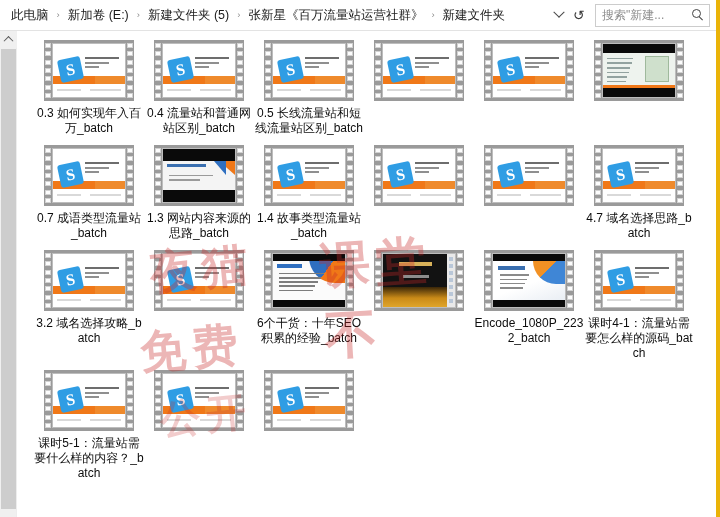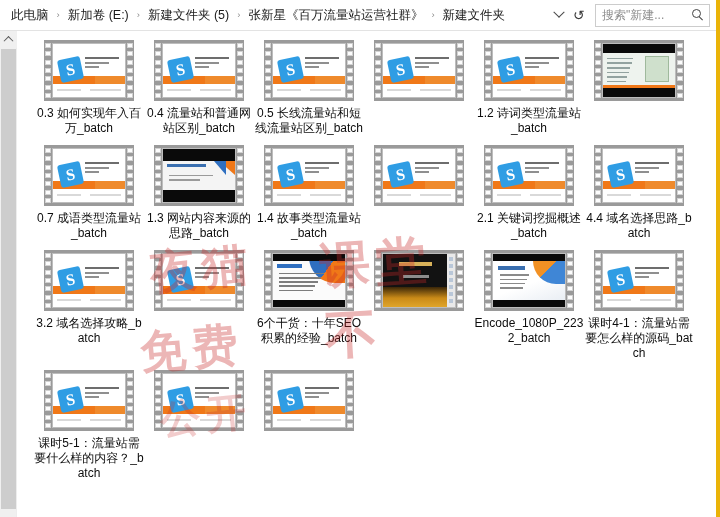--- a/index.html
+++ b/index.html
@@ -604,21 +604,20 @@
                   <i></i>
                   <i></i>
                   <i></i>
                 </div>
                 <div class="band2"></div>
                 <div class="logo">S</div>
                 <div class="botline"></div>
               </div>
             </div>
           </div>
-          <div class="label">1.2 诗词类型流量站_batch</div>
         </div>
         <div class="tile">
           <div class="thumb-wrap">
             <div class="film">
               <div class="holes left">
                 <i></i>
                 <i></i>
                 <i></i>
                 <i></i>
                 <i></i>
@@ -817,56 +816,55 @@
                   <i></i>
                   <i></i>
                   <i></i>
                 </div>
                 <div class="band2"></div>
                 <div class="logo">S</div>
                 <div class="botline"></div>
               </div>
             </div>
           </div>
-          <div class="label">2.1 关键词挖掘概述_batch</div>
-        </div>
-        <div class="tile">
-          <div class="thumb-wrap">
-            <div class="film">
-              <div class="holes left">
-                <i></i>
-                <i></i>
-                <i></i>
-                <i></i>
-                <i></i>
-                <i></i>
-                <i></i>
-              </div>
-              <div class="holes right">
-                <i></i>
-                <i></i>
-                <i></i>
-                <i></i>
-                <i></i>
-                <i></i>
-                <i></i>
-              </div>
-              <div class="screen sl-default">
-                <div class="txt">
-                  <i></i>
-                  <i></i>
-                  <i></i>
-                </div>
-                <div class="band2"></div>
-                <div class="logo">S</div>
-                <div class="botline"></div>
-              </div>
-            </div>
-          </div>
-          <div class="label">4.4 域名选择思路_batch</div>
+        </div>
+        <div class="tile">
+          <div class="thumb-wrap">
+            <div class="film">
+              <div class="holes left">
+                <i></i>
+                <i></i>
+                <i></i>
+                <i></i>
+                <i></i>
+                <i></i>
+                <i></i>
+              </div>
+              <div class="holes right">
+                <i></i>
+                <i></i>
+                <i></i>
+                <i></i>
+                <i></i>
+                <i></i>
+                <i></i>
+              </div>
+              <div class="screen sl-default">
+                <div class="txt">
+                  <i></i>
+                  <i></i>
+                  <i></i>
+                </div>
+                <div class="band2"></div>
+                <div class="logo">S</div>
+                <div class="botline"></div>
+              </div>
+            </div>
+          </div>
+          <div class="label">4.7 域名选择思路_batch</div>
         </div>
         <div class="tile">
           <div class="thumb-wrap">
             <div class="film">
               <div class="holes left">
                 <i></i>
                 <i></i>
                 <i></i>
                 <i></i>
                 <i></i>

